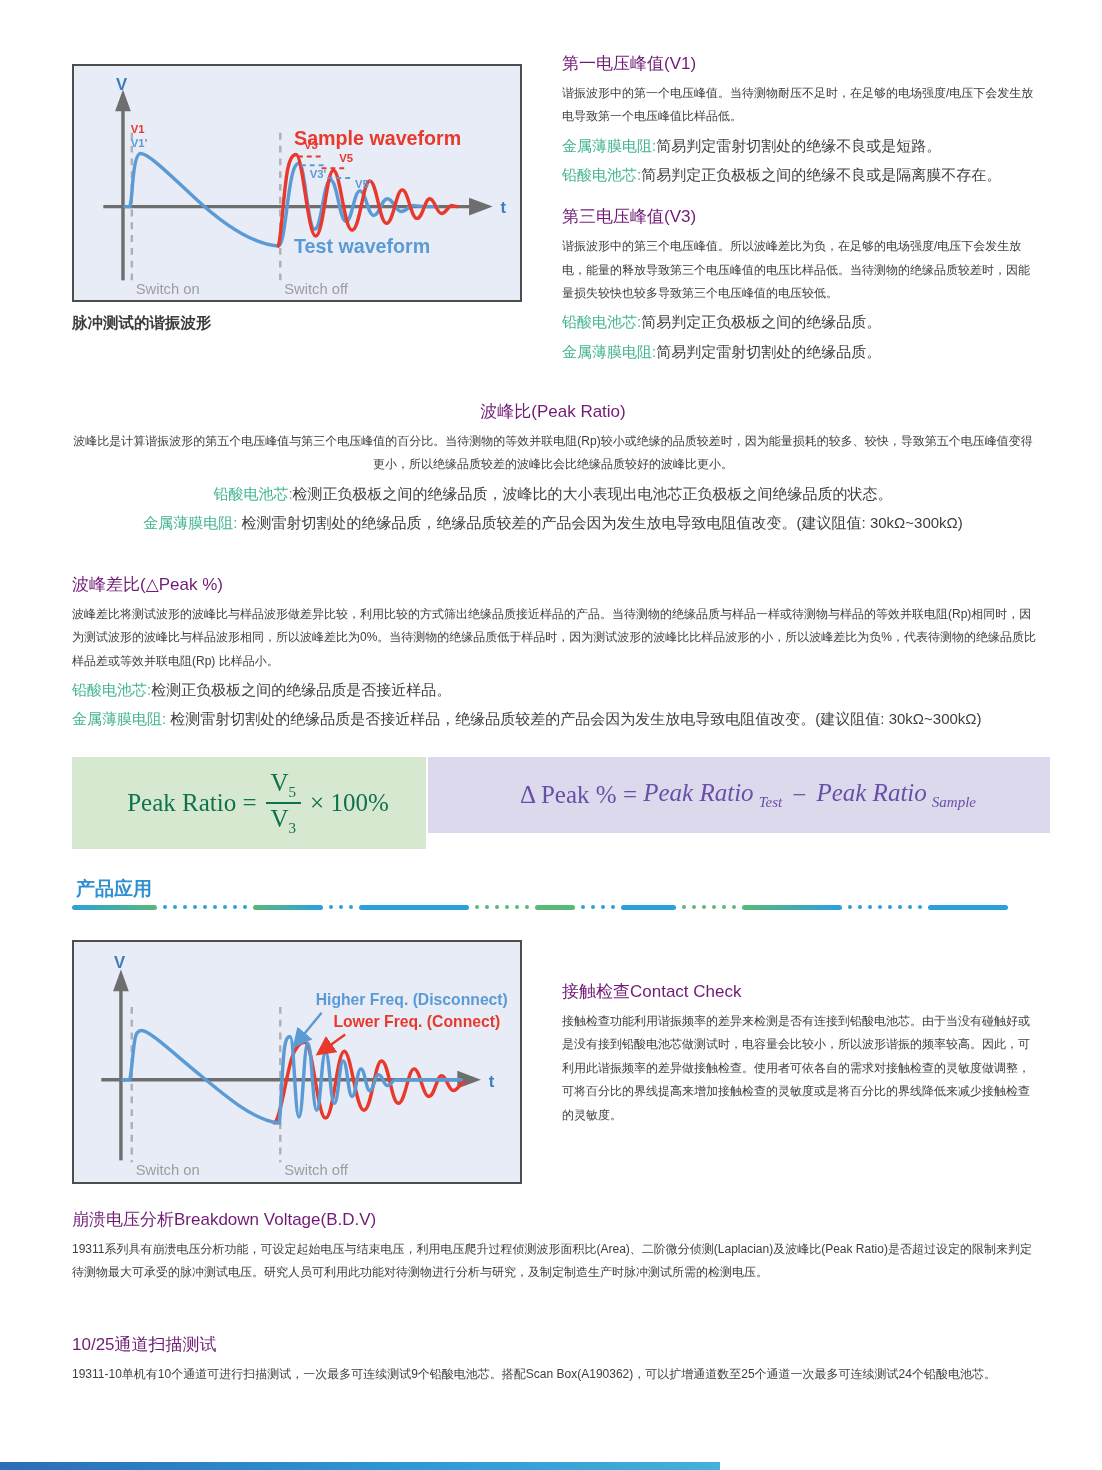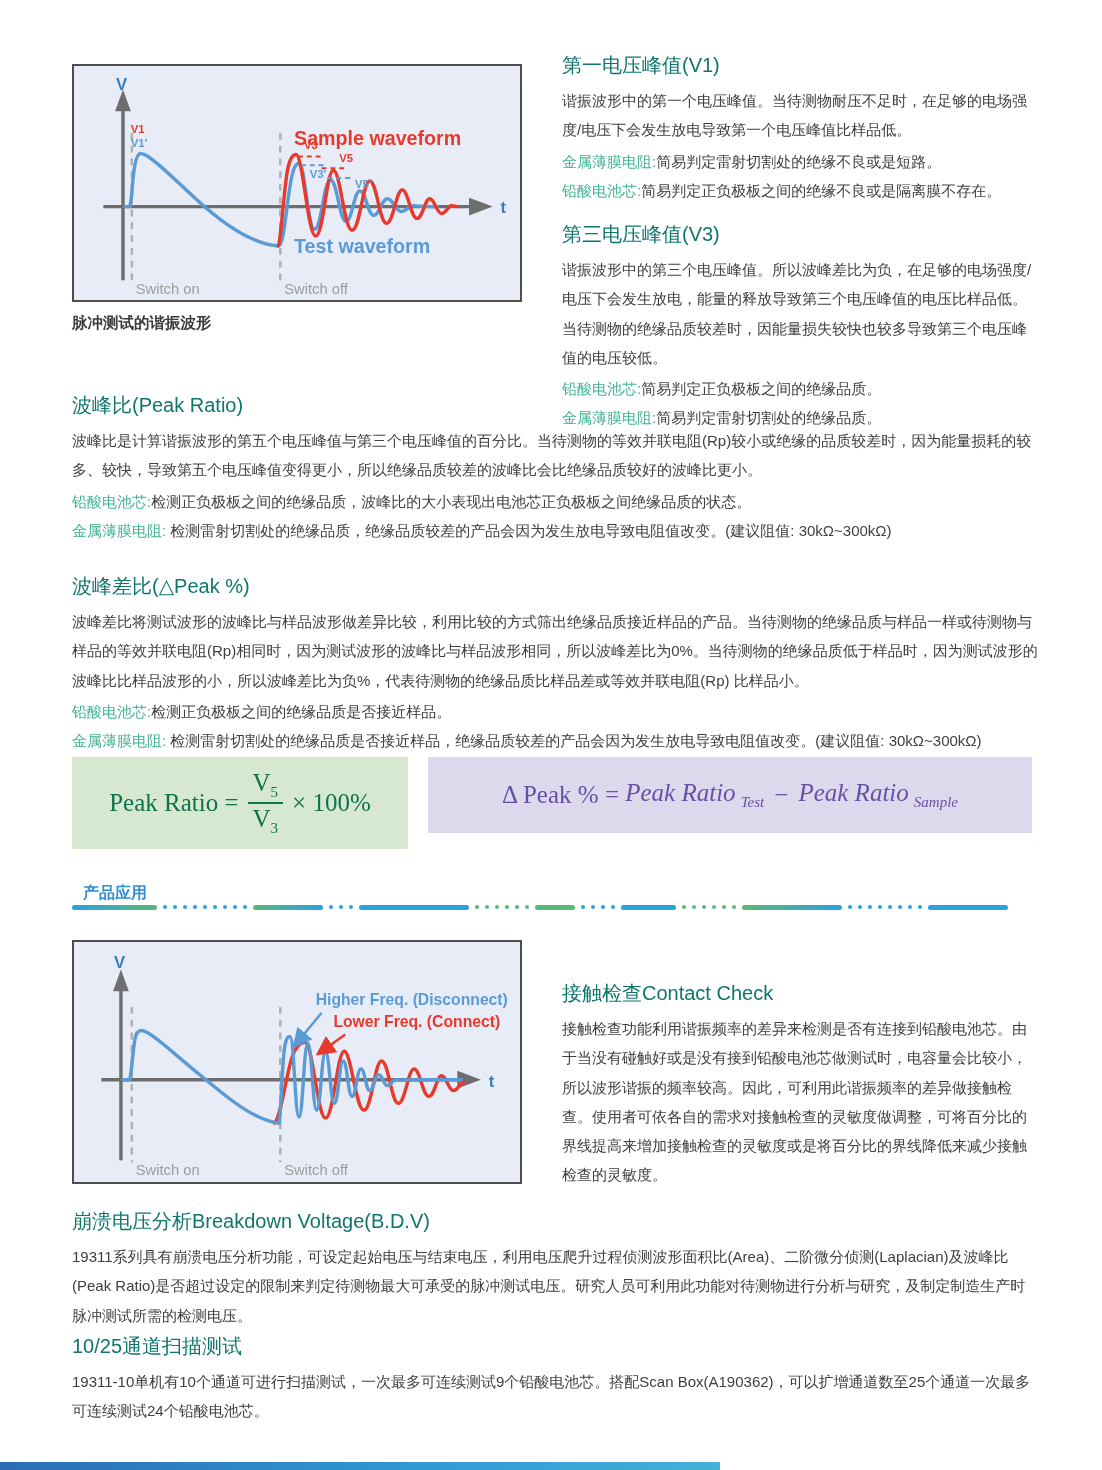--- a/index.html
+++ b/index.html
@@ -4,29 +4,29 @@
 <style>
   html,body{margin:0;padding:0;background:#fff;}
   .page{position:relative;width:1102px;height:1470px;background:#fff;overflow:hidden;
         font-family:"Liberation Sans","DejaVu Sans",sans-serif;color:#3e3e3e;}
   .abs{position:absolute;}
   
   .diagram{background:#e8ecf6;border:2px solid #4d4d4d;box-sizing:border-box;}
   .diagram svg{display:block;width:100%;height:100%;}
   .caption{font-size:15.5px;font-weight:700;color:#3b3b3b;}
   
-  .sec-title{font-size:20px;font-weight:400;color:#0f766e;margin:0 0 7px 0;}
-  .big-title{font-size:16px;font-weight:700;color:#2f8fd0;margin:11px;}
-  p.body{font-size:15px;line-height:1.95;margin:0 0 2px 0;}
+  .sec-title{font-size:17px;font-weight:400;color:#701a75;margin:0 0 7px 0;}
+  .big-title{font-size:19px;font-weight:700;color:#2f8fd0;margin:4px;}
+  p.body{font-size:12px;line-height:1.95;margin:0 0 2px 0;}
   p.tagline{font-size:15px;line-height:1.95;margin:0;}
   .tag{color:#42b394;}
   .gap{height:16px;}
   
   .formula{display:flex;align-items:center;justify-content:center;
-           font-family:"Liberation Serif","DejaVu Serif",serif;}
+           font-family:"Liberation Serif","DejaVu Serif",serif;padding-left:18px;}
   #f-green{background:#d7e8d1;color:#10714d;font-size:25px;}
   #f-purple{background:#dcd9ec;color:#6a4fa8;font-size:25px;}
   .frac{display:inline-flex;flex-direction:column;align-items:center;vertical-align:middle;margin:0 9px;line-height:1.15;}
   .frac .num{border-bottom:2px solid currentColor;padding:0 5px 1px 5px;}
   .frac .den{padding-top:1px;}
   sub{font-size:60%;}
   .it{font-style:italic;}
   .op{margin:0 10px;}
   
   .sep{display:flex;align-items:center;gap:6px;overflow:hidden;}
@@ -87,21 +87,21 @@
     <p class="body">谐振波形中的第一个电压峰值。当待测物耐压不足时，在足够的电场强度/电压下会发生放电导致第一个电压峰值比样品低。</p>
     <p class="tagline"><span class="tag">金属薄膜电阻:</span><span>简易判定雷射切割处的绝缘不良或是短路。</span></p>
     <p class="tagline"><span class="tag">铅酸电池芯:</span><span>简易判定正负极板之间的绝缘不良或是隔离膜不存在。</span></p>
     <div class="gap"></div>
     <h3 class="sec-title">第三电压峰值(V3)</h3>
     <p class="body">谐振波形中的第三个电压峰值。所以波峰差比为负，在足够的电场强度/电压下会发生放电，能量的释放导致第三个电压峰值的电压比样品低。当待测物的绝缘品质较差时，因能量损失较快也较多导致第三个电压峰值的电压较低。</p>
     <p class="tagline"><span class="tag">铅酸电池芯:</span><span>简易判定正负极板之间的绝缘品质。</span></p>
     <p class="tagline"><span class="tag">金属薄膜电阻:</span><span>简易判定雷射切割处的绝缘品质。</span></p>
   </div>
 
-  <div class="abs" style="left:72px;top:392px;width:962px;">
+  <div class="abs" style="left:72px;top:400px;width:962px;text-align:center;">
     <h3 class="sec-title">波峰比(Peak Ratio)</h3>
     <p class="body">波峰比是计算谐振波形的第五个电压峰值与第三个电压峰值的百分比。当待测物的等效并联电阻(Rp)较小或绝缘的品质较差时，因为能量损耗的较多、较快，导致第五个电压峰值变得更小，所以绝缘品质较差的波峰比会比绝缘品质较好的波峰比更小。</p>
     <p class="tagline"><span class="tag">铅酸电池芯:</span><span>检测正负极板之间的绝缘品质，波峰比的大小表现出电池芯正负极板之间绝缘品质的状态。</span></p>
     <p class="tagline"><span class="tag">金属薄膜电阻:</span><span> 检测雷射切割处的绝缘品质，绝缘品质较差的产品会因为发生放电导致电阻值改变。(建议阻值: 30kΩ~300kΩ)</span></p>
   </div>
 
   <div class="abs" style="left:72px;top:573px;width:966px;">
     <h3 class="sec-title">波峰差比(△Peak %)</h3>
     <p class="body">波峰差比将测试波形的波峰比与样品波形做差异比较，利用比较的方式筛出绝缘品质接近样品的产品。当待测物的绝缘品质与样品一样或待测物与样品的等效并联电阻(Rp)相同时，因为测试波形的波峰比与样品波形相同，所以波峰差比为0%。当待测物的绝缘品质低于样品时，因为测试波形的波峰比比样品波形的小，所以波峰差比为负%，代表待测物的绝缘品质比样品差或等效并联电阻(Rp) 比样品小。</p>
     <p class="tagline"><span class="tag">铅酸电池芯:</span><span>检测正负极板之间的绝缘品质是否接近样品。</span></p>

